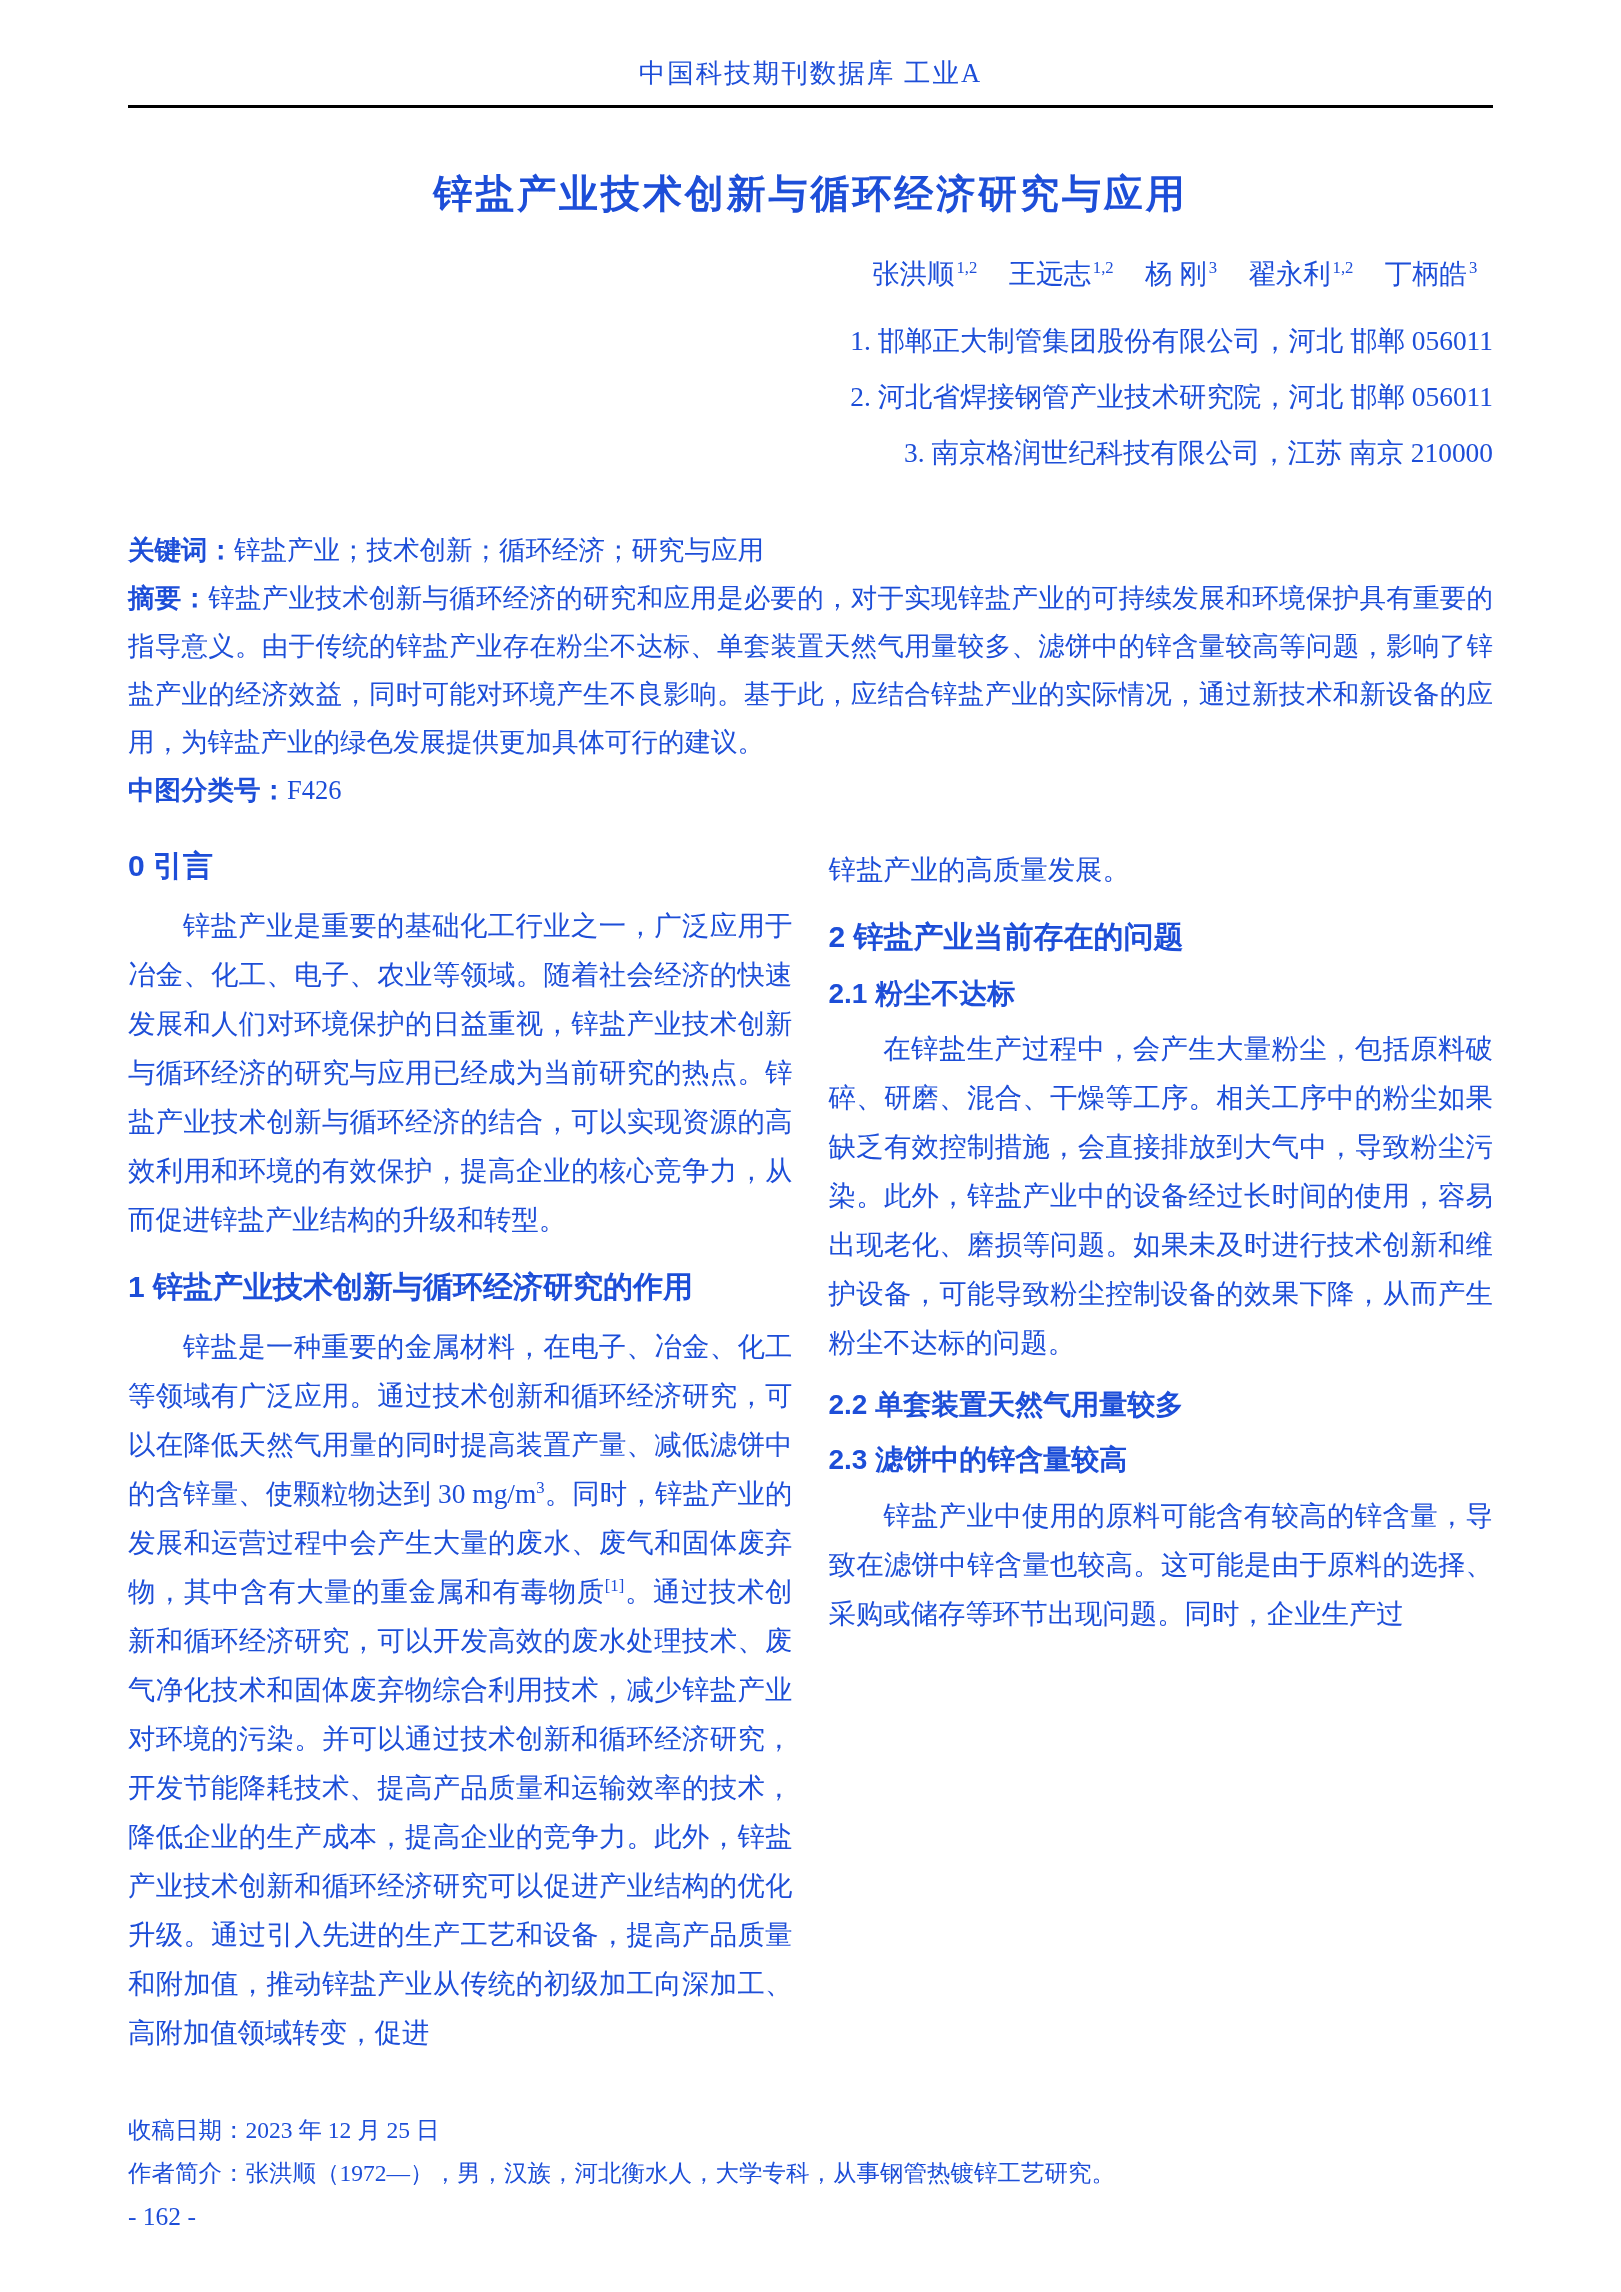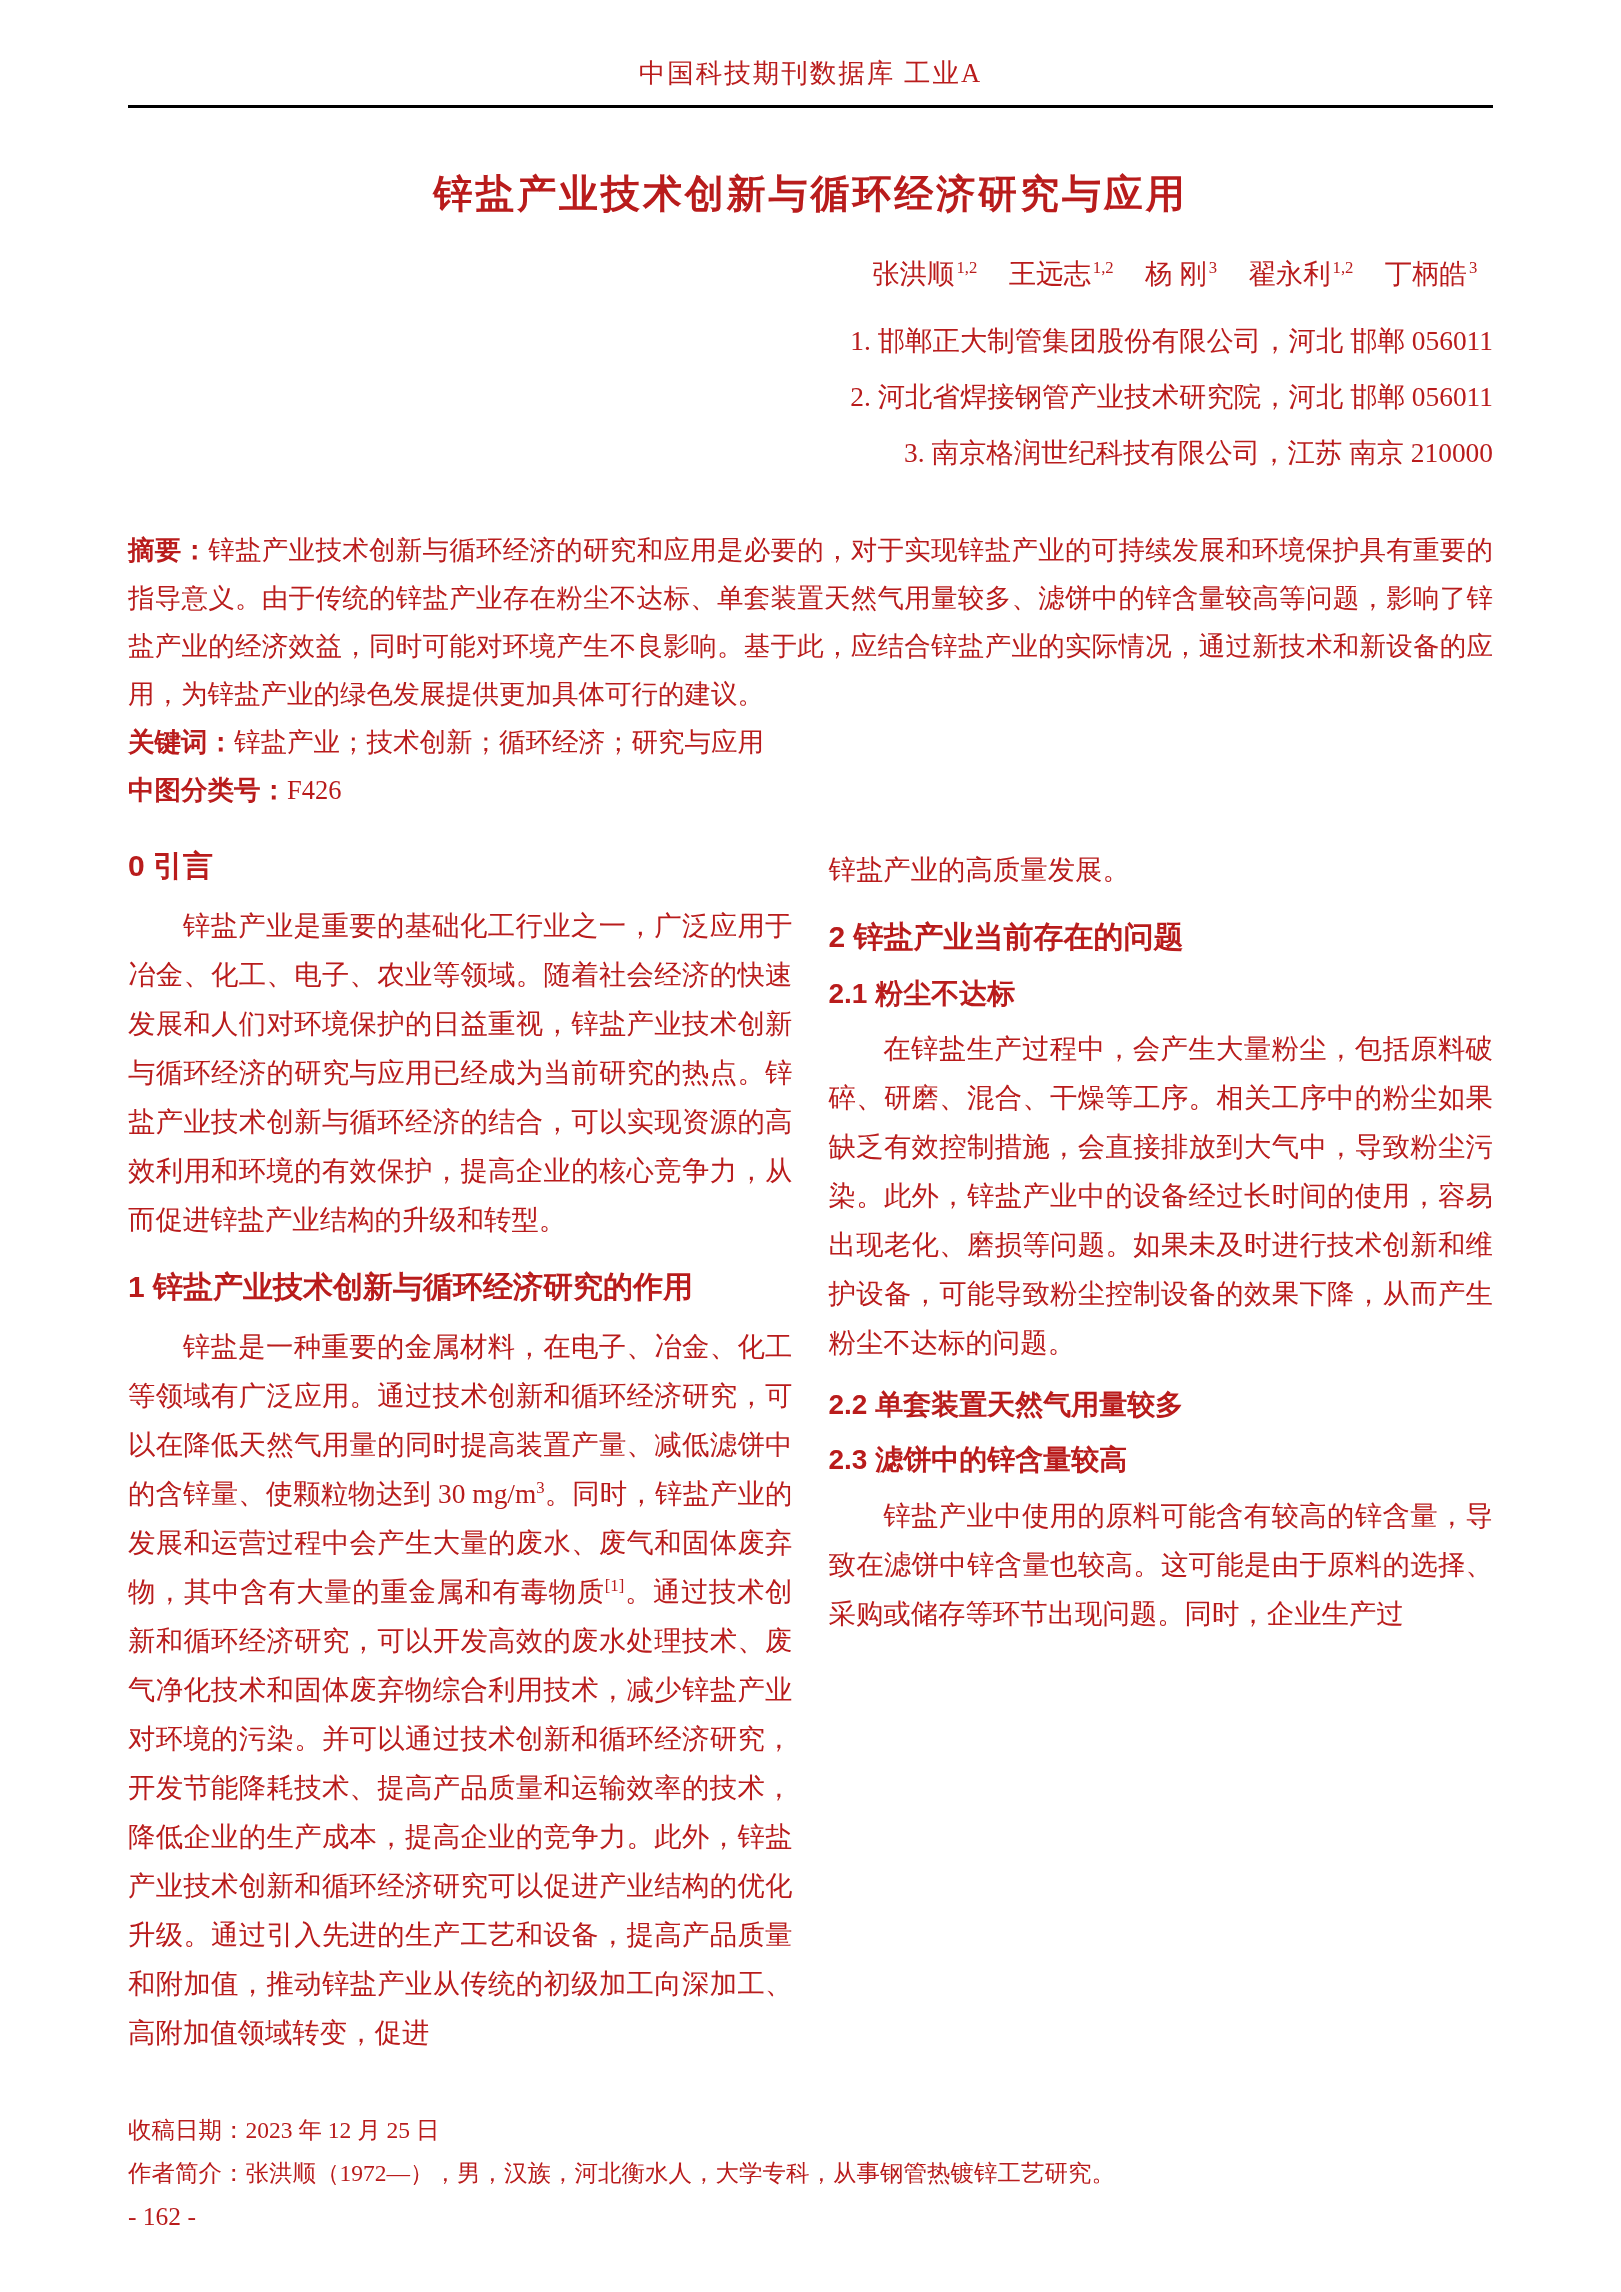--- a/index.html
+++ b/index.html
@@ -4,21 +4,21 @@
 <style>
   html, body { margin: 0; padding: 0; background: #ffffff; }
   .page {
     position: relative;
     width: 1561px;
     height: 2293px;
     box-sizing: border-box;
     margin: 0 auto;
     padding: 55px 98px 29px 98px;
     background: #ffffff;
-    color: #b91c1c;
+    color: #1d4ed8;
     font-family: "Liberation Serif", "DejaVu Serif", serif;
     overflow: hidden;
   }
   .journal-header {
     text-align: center;
     font-size: 26.5px;
     letter-spacing: 2px;
     font-family: "Liberation Serif", "DejaVu Serif", serif;
   }
   .header-rule {
@@ -91,22 +91,22 @@
 
   <div class="authors" id="authors"><span class="author"><span>张洪顺</span><sup>1,2</sup></span><span class="author"><span>王远志</span><sup>1,2</sup></span><span class="author"><span>杨 刚</span><sup>3</sup></span><span class="author"><span>翟永利</span><sup>1,2</sup></span><span class="author"><span>丁柄皓</span><sup>3</sup></span></div>
 
   <div class="affiliations" id="affiliations">
       <div class="affiliation-line">1. 邯郸正大制管集团股份有限公司，河北 邯郸 056011</div>
       <div class="affiliation-line">2. 河北省焊接钢管产业技术研究院，河北 邯郸 056011</div>
       <div class="affiliation-line">3. 南京格润世纪科技有限公司，江苏 南京 210000</div>
     </div>
 
   <section class="meta">
+    <p><span class="label">关键词：</span><span>锌盐产业；技术创新；循环经济；研究与应用</span></p>
     <p><span class="label">摘要：</span><span>锌盐产业技术创新与循环经济的研究和应用是必要的，对于实现锌盐产业的可持续发展和环境保护具有重要的指导意义。由于传统的锌盐产业存在粉尘不达标、单套装置天然气用量较多、滤饼中的锌含量较高等问题，影响了锌盐产业的经济效益，同时可能对环境产生不良影响。基于此，应结合锌盐产业的实际情况，通过新技术和新设备的应用，为锌盐产业的绿色发展提供更加具体可行的建议。</span></p>
-    <p><span class="label">关键词：</span><span>锌盐产业；技术创新；循环经济；研究与应用</span></p>
     <p><span class="label">中图分类号：</span><span>F426</span></p>
   </section>
 
   <div class="columns">
     <div class="column" id="col-left">
         <div class="sec-h">0 引言</div>
         <p class="body-p"><span>锌盐产业是重要的基础化工行业之一，广泛应用于冶金、化工、电子、农业等领域。随着社会经济的快速发展和人们对环境保护的日益重视，锌盐产业技术创新与循环经济的研究与应用已经成为当前研究的热点。锌盐产业技术创新与循环经济的结合，可以实现资源的高效利用和环境的有效保护，提高企业的核心竞争力，从而促进锌盐产业结构的升级和转型。</span></p>
         <div class="sec-h">1 锌盐产业技术创新与循环经济研究的作用</div>
         <p class="body-p"><span>锌盐是一种重要的金属材料，在电子、冶金、化工等领域有广泛应用。通过技术创新和循环经济研究，可以在降低天然气用量的同时提高装置产量、减低滤饼中的含锌量、使颗粒物达到 30 mg/m</span><sup>3</sup><span>。同时，锌盐产业的发展和运营过程中会产生大量的废水、废气和固体废弃物，其中含有大量的重金属和有毒物质</span><sup>[1]</sup><span>。通过技术创新和循环经济研究，可以开发高效的废水处理技术、废气净化技术和固体废弃物综合利用技术，减少锌盐产业对环境的污染。并可以通过技术创新和循环经济研究，开发节能降耗技术、提高产品质量和运输效率的技术，降低企业的生产成本，提高企业的竞争力。此外，锌盐产业技术创新和循环经济研究可以促进产业结构的优化升级。通过引入先进的生产工艺和设备，提高产品质量和附加值，推动锌盐产业从传统的初级加工向深加工、高附加值领域转变，促进</span></p>
       </div>

